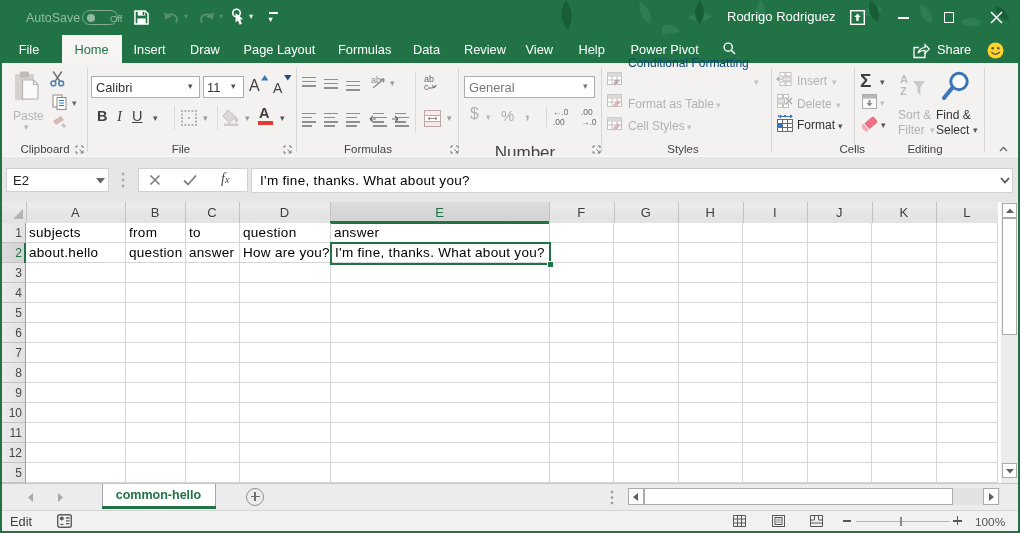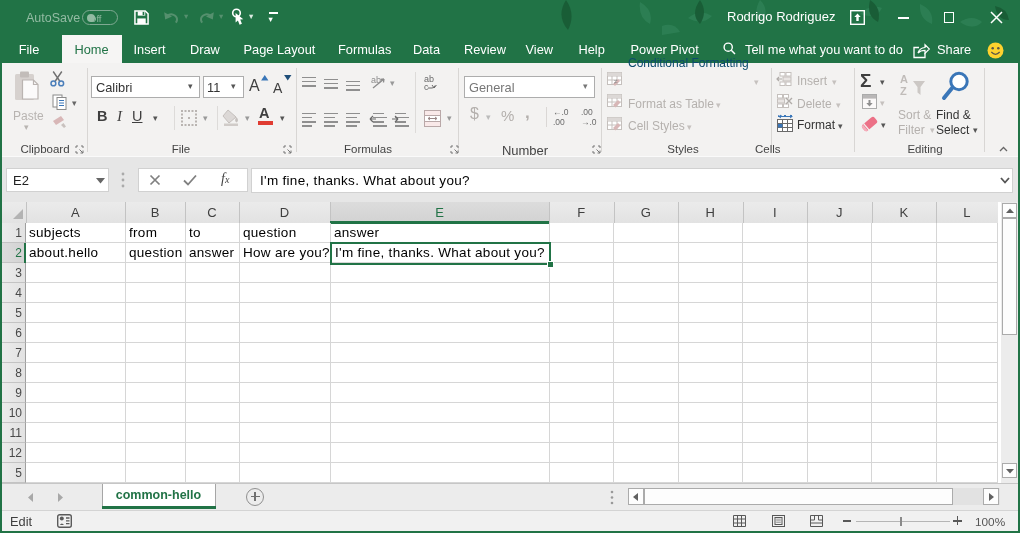--- a/index.html
+++ b/index.html
@@ -25,21 +25,21 @@
 <g fill="#195c36" opacity="0.95">
 <path d="M700 0 q8 12 0 24 q-10 -10 0 -24z"></path>
 <path d="M870 0 q12 8 8 22 q-12 -6 -8 -22z"></path>
 <path d="M995 6 q12 2 14 14 q-12 0 -14 -14z"></path>
 <path d="M566 0 q10 14 2 30 q-12 -14 -2 -30z"></path>
 </g>
       </svg>
 <div class="tx" style="left:26px;top:10.5px;font-size:12.5px;color:#93bba3">AutoSave</div>
 <div class="abs" style="left:82px;top:10px;width:36px;height:15px;border:1px solid #7fa992;border-radius:8px">
         <div class="abs" style="left:3.5px;top:3px;width:8px;height:8px;border-radius:50%;background:#93bba3"></div>
-        <div class="tx" style="left:6px;top:2px;font-size:9.5px;color:#93bba3">Off</div>
+        <div class="tx" style="left:27px;top:2px;font-size:9.5px;color:#93bba3">Off</div>
       </div>
 <svg class="abs" style="left:134px;top:10px" width="15" height="15" viewBox="0 0 16 16">
 <path d="M1 1 h11 l3 3 v11 h-14 z" fill="none" stroke="#fff" stroke-width="1.6"></path>
 <rect x="4" y="1.5" width="8" height="4.5" fill="#fff"></rect>
 <rect x="3.5" y="9" width="9" height="6" fill="#fff"></rect>
 <rect x="9.2" y="2" width="1.8" height="3.4" fill="#217346"></rect>
 </svg>
 <svg class="abs" style="left:163px;top:11px" width="17" height="14" viewBox="0 0 17 14">
 <path d="M4.2 5.2 A 5.6 5.2 0 0 1 14 9 q-0.3 1.5 -1.2 2.6" fill="none" stroke="#55906e" stroke-width="2"></path>
 <path d="M1.2 1.2 L2.2 8.6 L9 5.6 z" fill="#55906e"></path>
@@ -78,21 +78,20 @@
 <div class="tx" style="left:338px;top:6.5px;width:47px;text-align:center;font-size:12.8px;color:#fff">Formulas</div>
 <div class="tx" style="left:413px;top:6.5px;width:24.5px;text-align:center;font-size:12.8px;color:#fff">Data</div>
 <div class="tx" style="left:464px;top:6.5px;width:36.5px;text-align:center;font-size:12.8px;color:#fff">Review</div>
 <div class="tx" style="left:525.5px;top:6.5px;width:25.5px;text-align:center;font-size:12.8px;color:#fff">View</div>
 <div class="tx" style="left:578.5px;top:6.5px;width:25.5px;text-align:center;font-size:12.8px;color:#fff">Help</div>
 <div class="tx" style="left:630.5px;top:6.5px;width:65.0px;text-align:center;font-size:12.8px;color:#fff">Power Pivot</div>
 <svg class="abs" style="left:723px;top:7px" width="13" height="13" viewBox="0 0 13 13">
 <circle cx="5.2" cy="5.2" r="4.1" fill="none" stroke="#fff" stroke-width="1.4"></circle>
 <path d="M8.3 8.3 L12 12" stroke="#fff" stroke-width="1.5"></path>
 </svg>
-<div class="tx" style="left:745px;top:6.5px;font-size:12.8px;color:#fff">Tell me what you want to do</div>
 <svg class="abs" style="left:913px;top:9px" width="17" height="14" viewBox="0 0 17 14">
 <path d="M6 3.5 h-5 v10 h11 v-4.5" fill="none" stroke="#fff" stroke-width="1.3"></path>
 <path d="M5 9 q1.5 -5 7 -5.5 v-2.8 l4.3 4.3 l-4.3 4.3 v-2.9 q-4.5 0 -7 2.6z" fill="none" stroke="#fff" stroke-width="1.2"></path>
 </svg>
 <div class="tx" style="left:937px;top:6.5px;font-size:12.8px;color:#fff">Share</div>
 <svg class="abs" style="left:987px;top:7px" width="17" height="17" viewBox="0 0 17 17">
 <circle cx="8.5" cy="8.5" r="8" fill="#ffd22e"></circle>
 <circle cx="5.7" cy="6.3" r="1.25" fill="#5d5648"></circle>
 <circle cx="11.3" cy="6.3" r="1.25" fill="#5d5648"></circle>
 <path d="M4.3 10 q4.2 4.6 8.4 0" fill="none" stroke="#5d5648" stroke-width="1.2"></path>
@@ -105,23 +104,23 @@
 <div class="abs" style="left:600.5px;top:68px;width:1px;height:84px;background:#d8d6d4"></div>
 <div class="abs" style="left:770.5px;top:68px;width:1px;height:84px;background:#d8d6d4"></div>
 <div class="abs" style="left:853.5px;top:68px;width:1px;height:84px;background:#d8d6d4"></div>
 <div class="abs" style="left:983.5px;top:68px;width:1px;height:84px;background:#d8d6d4"></div>
 <div class="abs" style="left:173.5px;top:106px;width:1px;height:24px;background:#dddbd9"></div>
 <div class="abs" style="left:216.8px;top:106px;width:1px;height:24px;background:#dddbd9"></div>
 <div class="abs" style="left:415.3px;top:72px;width:1px;height:61px;background:#dddbd9"></div>
 <div class="tx" style="left:-10px;top:142.5px;width:110px;text-align:center;font-size:11.5px;color:#444">Clipboard</div>
 <div class="tx" style="left:126px;top:142.5px;width:110px;text-align:center;font-size:11.5px;color:#444">File</div>
 <div class="tx" style="left:313px;top:142.5px;width:110px;text-align:center;font-size:11.5px;color:#444">Formulas</div>
-<div class="tx" style="left:470px;top:142.5px;width:110px;text-align:center;font-size:13px;color:#444">Number</div>
+<div class="tx" style="left:470px;top:142.5px;width:110px;text-align:center;font-size:17px;color:#444">Number</div>
 <div class="tx" style="left:628px;top:142.5px;width:110px;text-align:center;font-size:11.5px;color:#444">Styles</div>
-<div class="tx" style="left:755px;top:142.5px;width:110px;text-align:left;font-size:11.5px;color:#444">Cells</div>
+<div class="tx" style="left:755px;top:142.5px;width:110px;text-align:right;font-size:11.5px;color:#444">Cells</div>
 <div class="tx" style="left:870px;top:142.5px;width:110px;text-align:center;font-size:11.5px;color:#444">Editing</div>
 <svg class="abs" style="left:75px;top:144.5px" width="9" height="9" viewBox="0 0 9 9">
 <path d="M1 3 v-2 h2 M6 1 h2 v2 M1 6 v2 h2" fill="none" stroke="#777" stroke-width="1"></path>
 <path d="M4.5 4.5 l3.5 3.5 m0 -2.5 v2.5 h-2.5" fill="none" stroke="#777" stroke-width="1"></path>
 </svg>
 <svg class="abs" style="left:282.5px;top:144.5px" width="9" height="9" viewBox="0 0 9 9">
 <path d="M1 3 v-2 h2 M6 1 h2 v2 M1 6 v2 h2" fill="none" stroke="#777" stroke-width="1"></path>
 <path d="M4.5 4.5 l3.5 3.5 m0 -2.5 v2.5 h-2.5" fill="none" stroke="#777" stroke-width="1"></path>
 </svg>
 <svg class="abs" style="left:450px;top:144.5px" width="9" height="9" viewBox="0 0 9 9">

